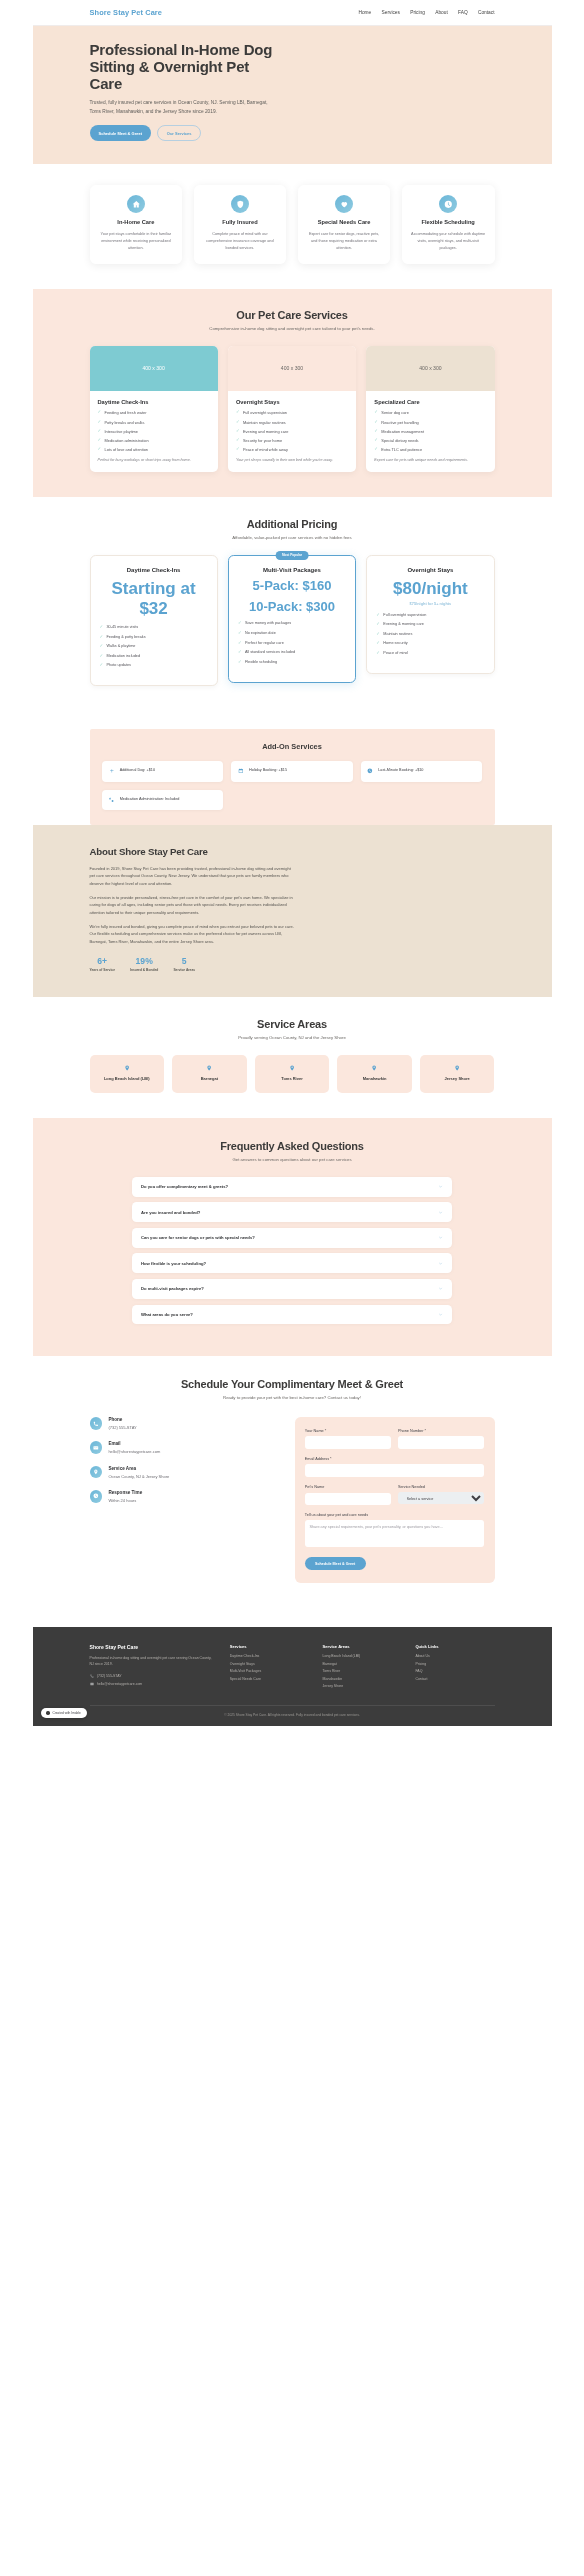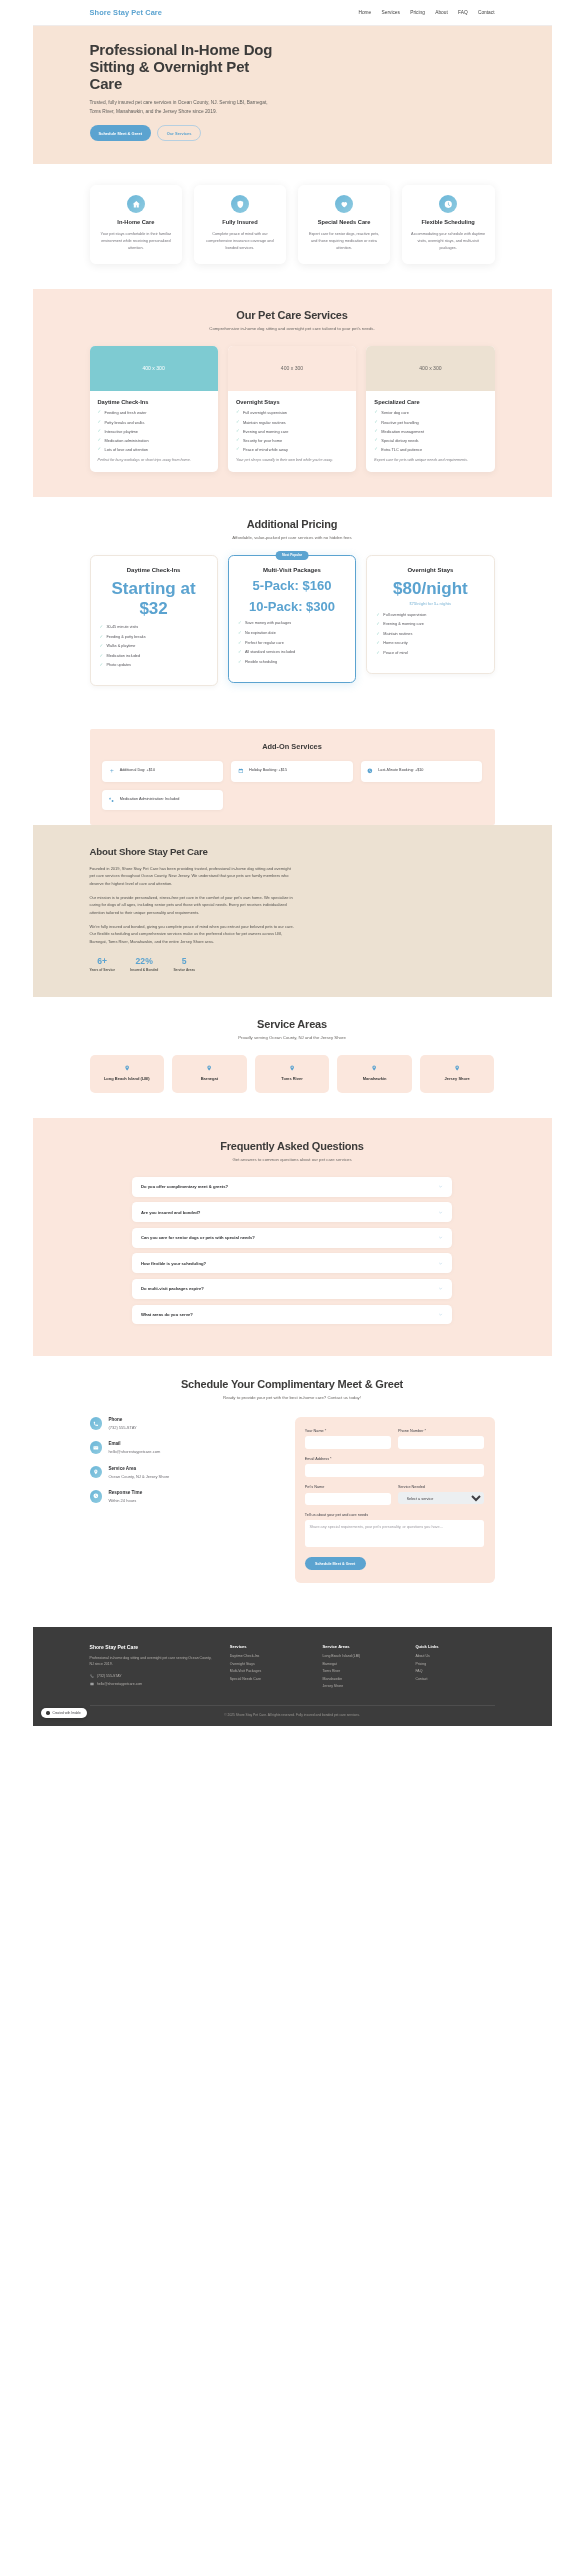--- a/index.html
+++ b/index.html
@@ -517,21 +517,21 @@
       <h2>About Shore Stay Pet Care</h2>
       <p>Founded in 2019, Shore Stay Pet Care has been providing trusted, professional in-home dog sitting and overnight pet care services throughout Ocean County, New Jersey. We understand that your pets are family members who deserve the highest level of care and attention.</p>
       <p>Our mission is to provide personalized, stress-free pet care in the comfort of your pet's own home. We specialize in caring for dogs of all ages, including senior pets and those with special needs. Every pet receives individualized attention tailored to their unique personality and requirements.</p>
       <p>We're fully insured and bonded, giving you complete peace of mind when you entrust your beloved pets to our care. Our flexible scheduling and comprehensive services make us the preferred choice for pet owners across LBI, Barnegat, Toms River, Manahawkin, and the entire Jersey Shore area.</p>
       <div class="stats">
         <div class="stat">
           <div class="num">6+</div>
           <div class="lbl">Years of Service</div>
         </div>
         <div class="stat">
-          <div class="num">22%</div>
+          <div class="num">19%</div>
           <div class="lbl">Insured &amp; Bonded</div>
         </div>
         <div class="stat">
           <div class="num">5</div>
           <div class="lbl">Service Areas</div>
         </div>
       </div>
     </div>
   </div>
 

